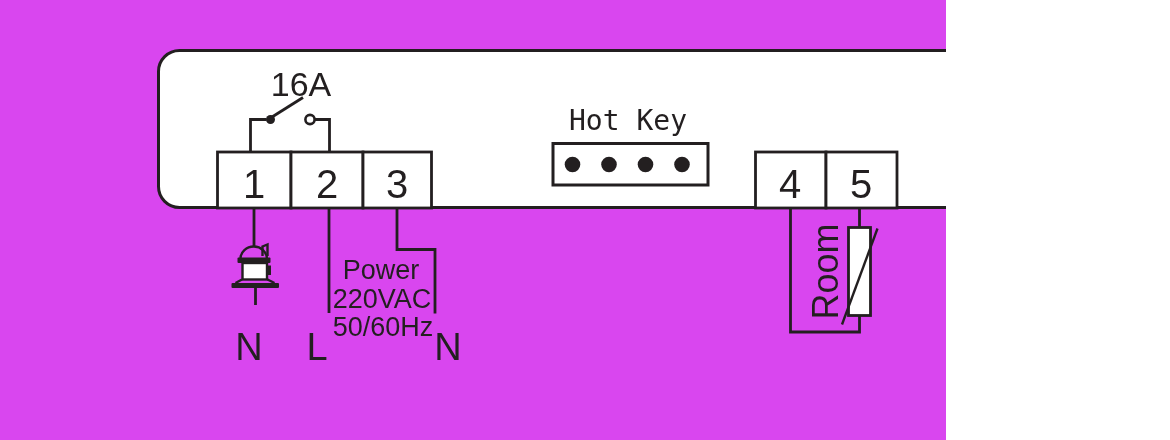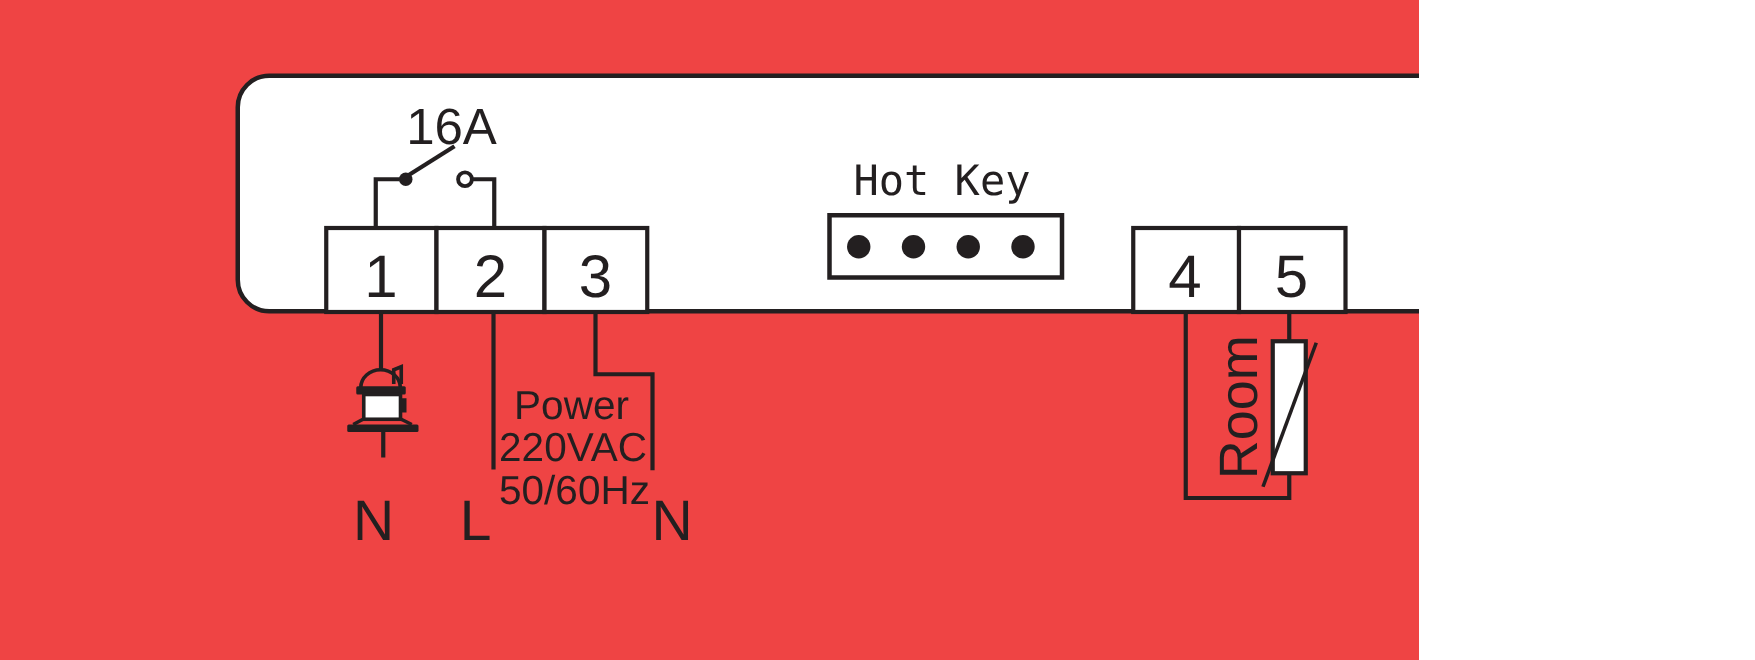--- a/index.html
+++ b/index.html
@@ -5,21 +5,21 @@
   html, body {
     margin: 0;
     padding: 0;
     background: #ffffff;
     font-family: "Liberation Sans", sans-serif;
   }
   .canvas {
     position: relative;
     width: 946px;
     height: 440px;
-    background: #ef4444;
+    background: #d946ef;
     overflow: hidden;
   }
   svg text { fill: #231f20; }
   .t-num  { font: 40px "Liberation Sans", sans-serif; text-anchor: middle; }
   .lbl-big  { font: 38px "Liberation Sans", sans-serif; text-anchor: middle; }
   .lbl-mid  { font: 27px "Liberation Sans", sans-serif; text-anchor: middle; }
   .lbl-16a  { font: 34px "Liberation Sans", sans-serif; text-anchor: middle; }
   .lbl-mono { font: 28px "DejaVu Sans Mono", monospace; text-anchor: middle; }
   .lbl-room { font: 36px "Liberation Sans", sans-serif; text-anchor: middle; }
   .box   { fill: #ffffff; stroke: #231f20; stroke-width: 2.8; }

